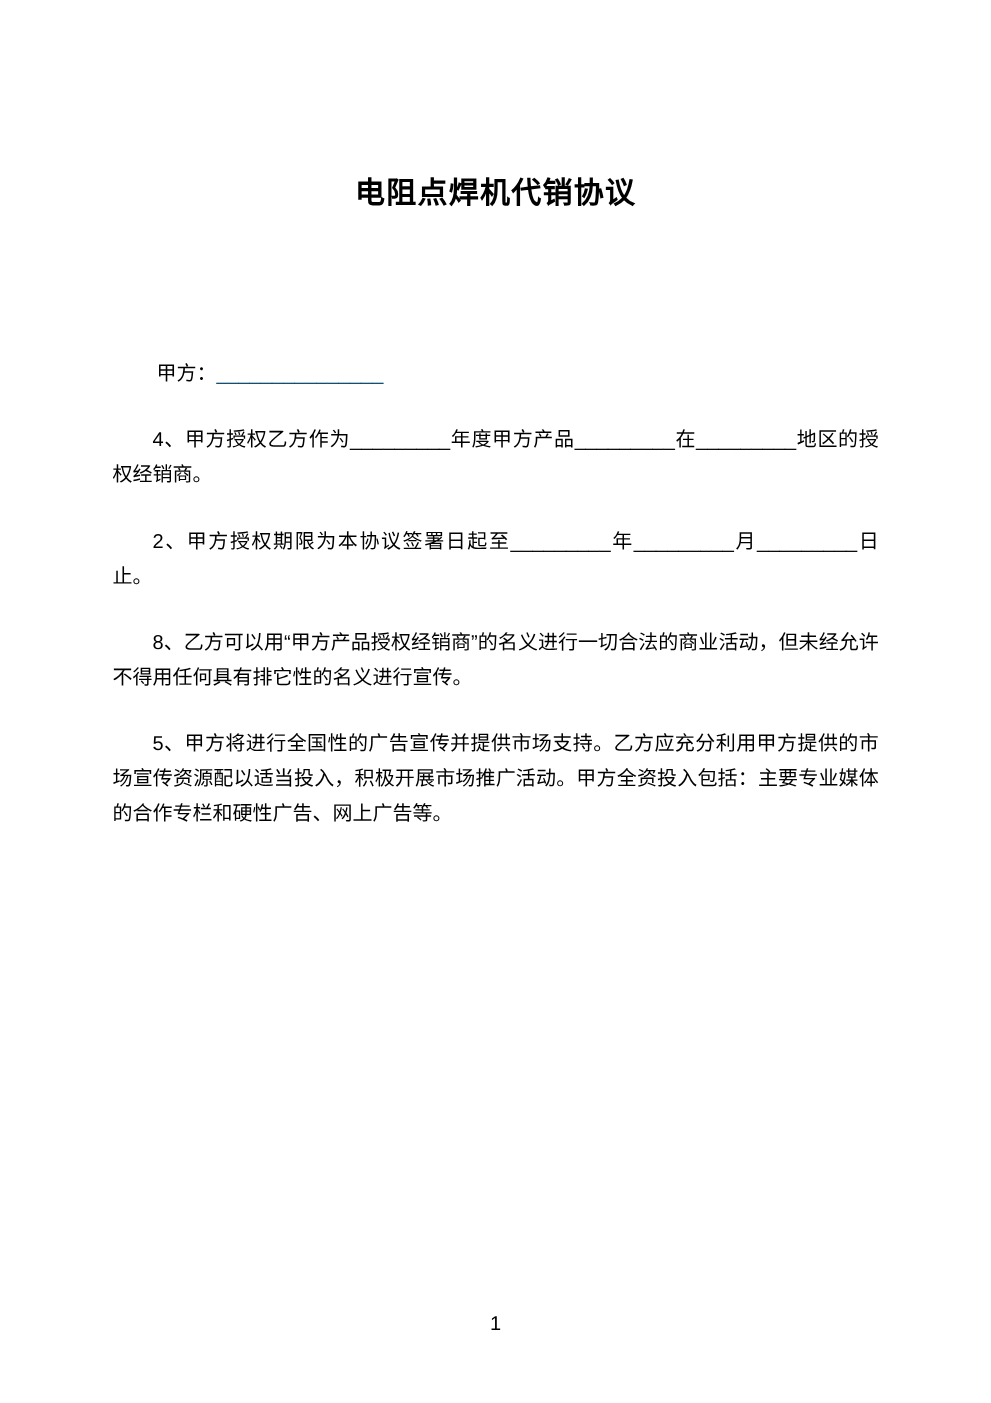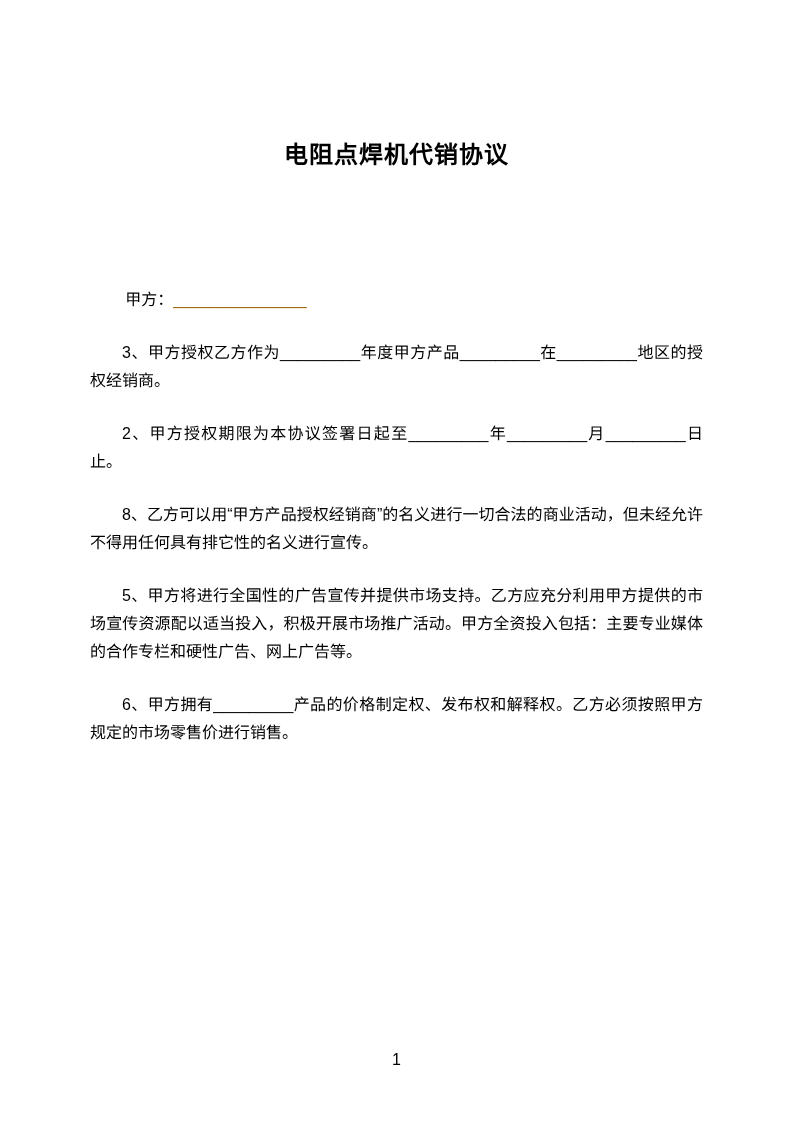--- a/index.html
+++ b/index.html
@@ -29,21 +29,21 @@
     letter-spacing: 1px;
   }
   .party-line {
     margin: 0 0 25px 0;
     font-size: 16px;
     line-height: 28px;
     padding-left: 2.2em;
   }
   .party-line .blank {
     letter-spacing: 0;
-    color: #a16207;
+    color: #0c4a6e;
   }
   .para {
     margin: 0 0 25px 0;
     font-size: 16px;
     line-height: 28px;
     text-indent: 2em;
     text-align: justify;
     word-break: break-all;
   }
   .page-footer {
@@ -61,26 +61,25 @@
 <body>
 
 <div class="page">
 
   <h1 class="doc-title">电阻点焊机代销协议</h1>
 
   <p class="party-line"><span>甲方：</span><span class="blank">_______________</span></p>
 
 
 
-  <p class="para">3、甲方授权乙方作为_________年度甲方产品_________在_________地区的授权经销商。</p>
+  <p class="para">4、甲方授权乙方作为_________年度甲方产品_________在_________地区的授权经销商。</p>
 
   <p class="para">2、甲方授权期限为本协议签署日起至_________年_________月_________日止。</p>
 
   <p class="para">8、乙方可以用“甲方产品授权经销商”的名义进行一切合法的商业活动，但未经允许不得用任何具有排它性的名义进行宣传。</p>
 
 
   <p class="para">5、甲方将进行全国性的广告宣传并提供市场支持。乙方应充分利用甲方提供的市场宣传资源配以适当投入，积极开展市场推广活动。甲方全资投入包括：主要专业媒体的合作专栏和硬性广告、网上广告等。</p>
 
-  <p class="para">6、甲方拥有_________产品的价格制定权、发布权和解释权。乙方必须按照甲方规定的市场零售价进行销售。</p>
 
   <div class="page-footer">1</div>
 
 </div>
 
 </body></html>

